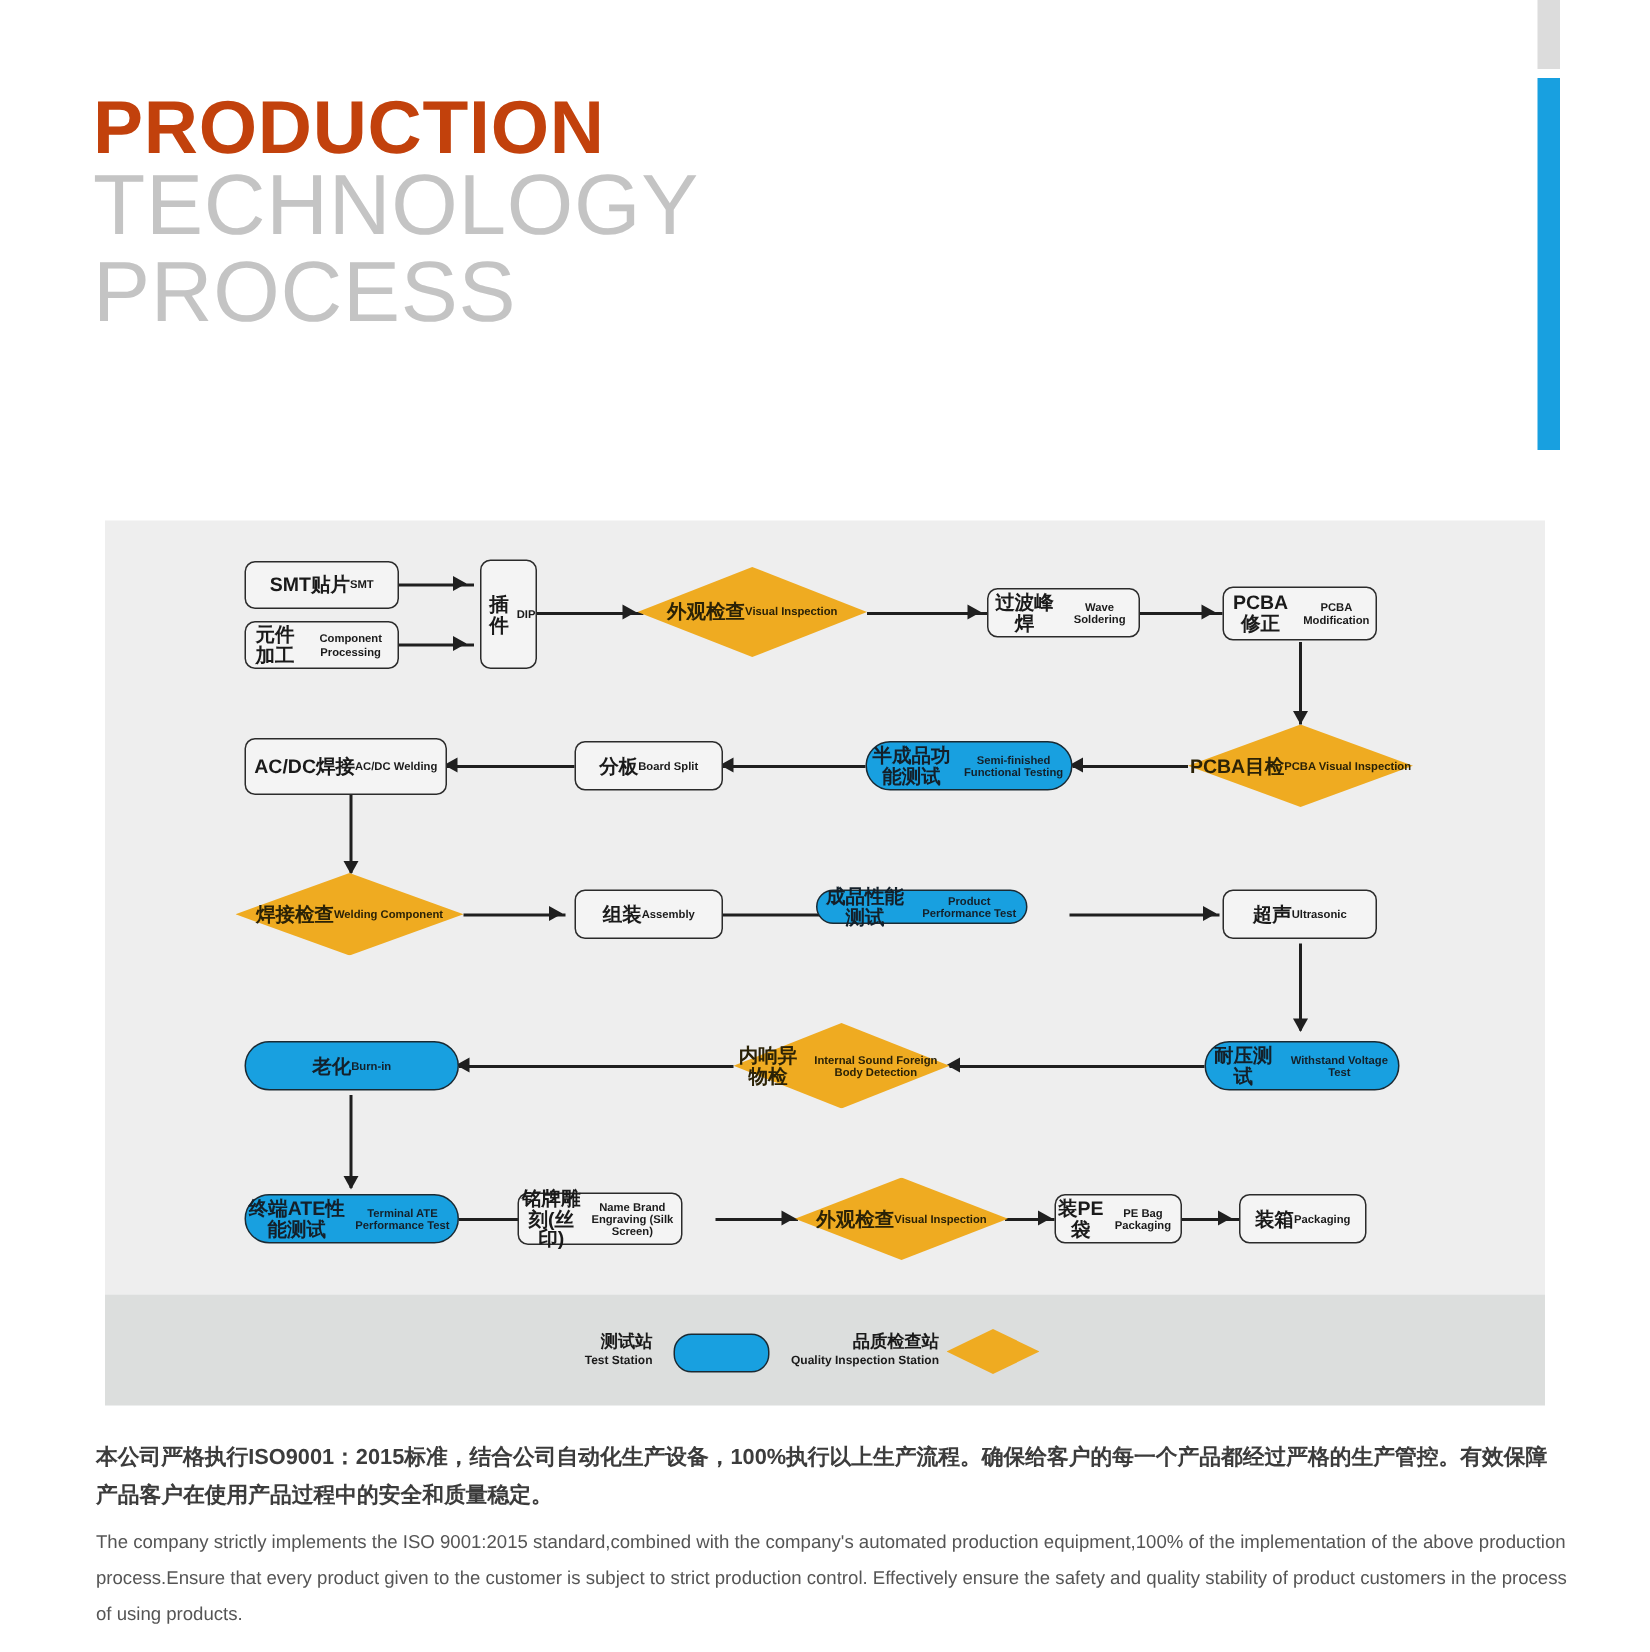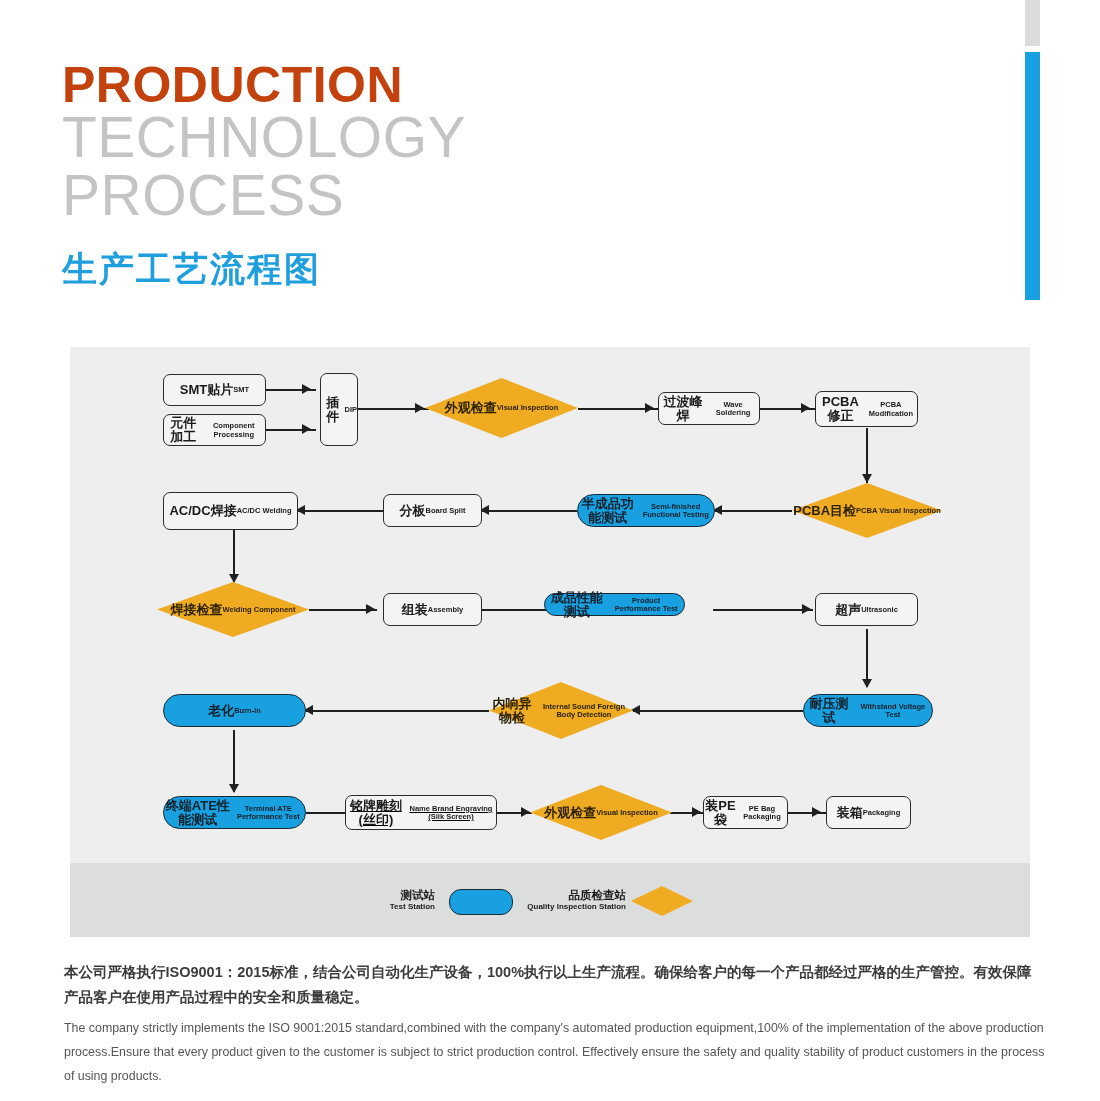--- a/index.html
+++ b/index.html
@@ -66,21 +66,20 @@
 </head>
 <body>
 
 <div id="bar-grey"></div>
 <div id="bar-blue"></div>
 
 <div id="header">
   <div class="h-big">PRODUCTION</div>
   <div class="h-med">TECHNOLOGY</div>
   <div class="h-med">PROCESS</div>
-  <div class="h-cn">生产工艺流程图</div>
 </div>
 
 <div id="flow-panel"></div>
 <div id="legend-band"></div>
 
 <div class="ln lnh" style="left:266px;top:389px;width:50px;"></div>
 <div class="arw arw-r" style="left:302px;top:384px;"></div>
 <div class="ln lnh" style="left:266px;top:429px;width:50px;"></div>
 <div class="arw arw-r" style="left:302px;top:424px;"></div>
 
@@ -228,21 +227,21 @@
 <div class="node n-blue" style="left:163px;top:694px;width:143px;height:33px;">
   <span class="cn">老化</span>
   <span class="en">Burn-in</span>
 </div>
 
 <div class="node n-blue" style="left:163px;top:796px;width:143px;height:33px;">
   <span class="cn">终端ATE性能测试</span>
   <span class="en">Terminal ATE Performance Test</span>
 </div>
 
-<div class="node n-rect" style="left:345px;top:795px;width:152px;height:35px;text-decoration:underline;">
+<div class="node n-rect" style="left:345px;top:795px;width:110px;height:35px;">
   <span class="cn">铭牌雕刻(丝印)</span>
   <span class="en">Name Brand Engraving (Silk Screen)</span>
 </div>
 
 <div class="node n-dia" style="left:530px;top:785px;width:142px;height:55px;">
   <div class="dia-shape"></div>
   <span class="cn">外观检查</span>
   <span class="en">Visual Inspection</span>
 </div>
 

